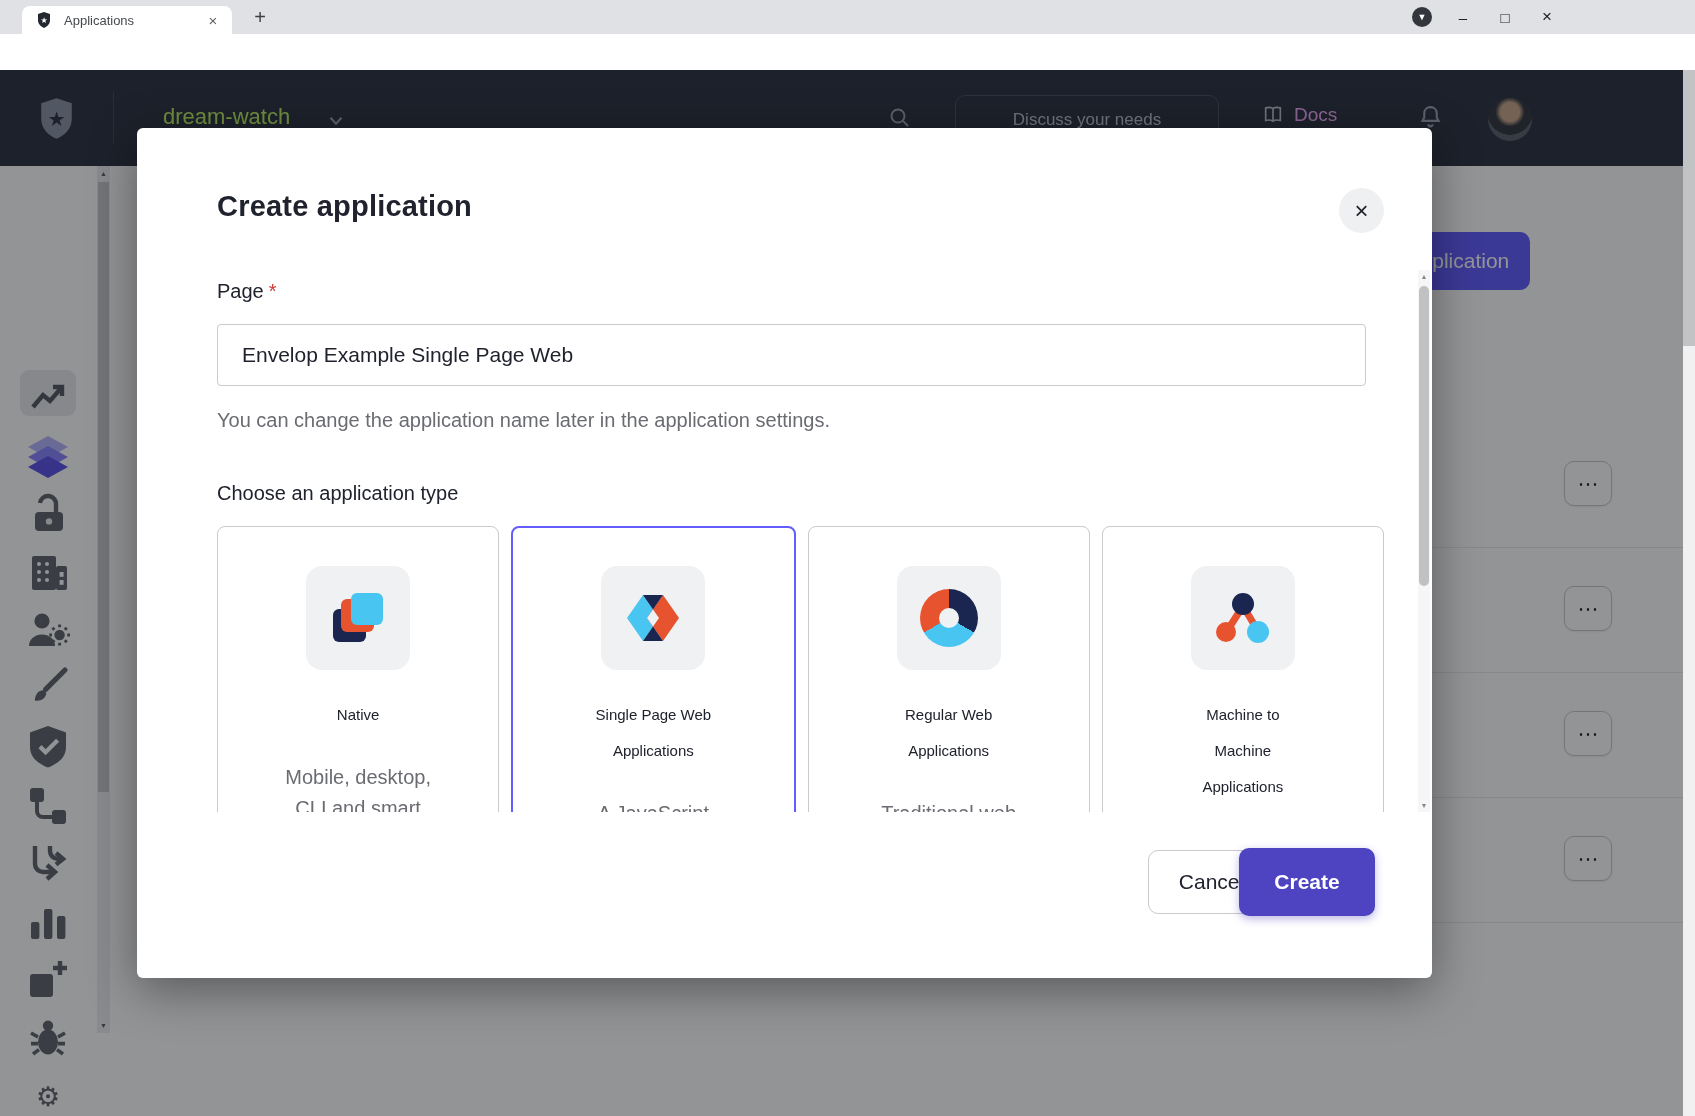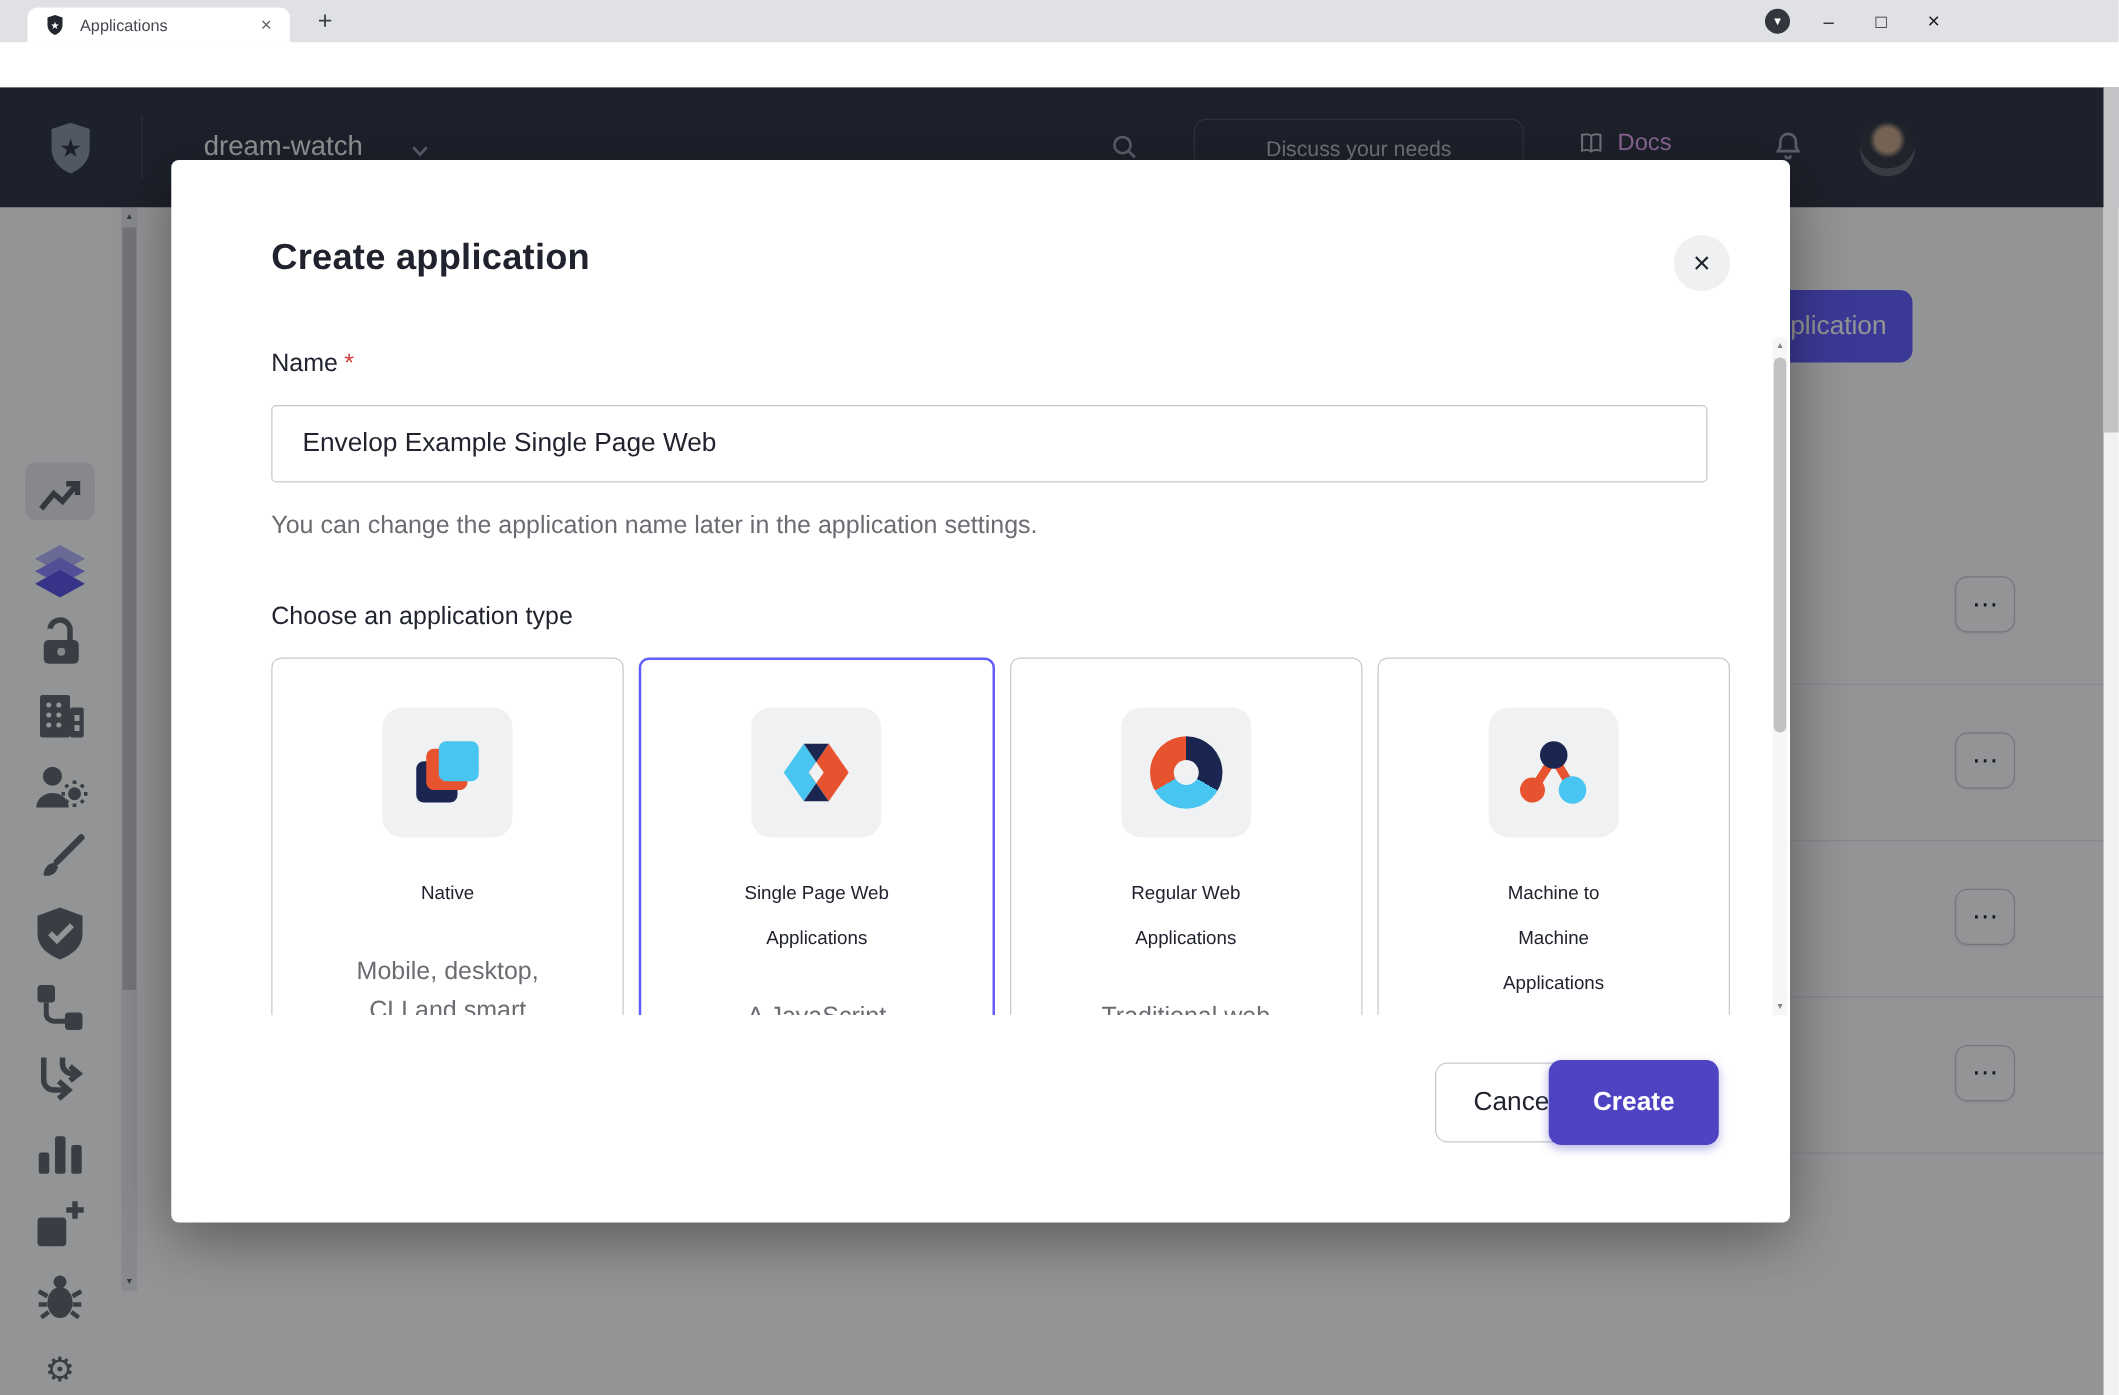--- a/index.html
+++ b/index.html
@@ -20,21 +20,21 @@
   .toolbar { position:absolute; left:0; top:34px; width:1695px; height:36px; background:#fff; }
   .navbtn { position:absolute; top:40px; width:26px; height:26px; font-size:17px; color:#5f6368; }
   .addr { position:absolute; left:108px; top:42px; width:1012px; height:26px; background:#f0f2f4; border-radius:14px; }
   .addr-url { position:absolute; left:36px; top:5px; font-size:13.5px; color:#26282c; }
   .ext { position:absolute; top:44px; width:20px; height:20px; }
   .pill-update { position:absolute; left:1458px; top:43px; width:102px; height:24px; border:1px solid #2f9e53; border-radius:13px; background:#fff; color:#137333; font-size:12.5px; display:flex; align-items:center; justify-content:center; gap:5px; }
 
   
   .appheader { position:absolute; left:0; top:70px; width:1695px; height:96px; background:#2d3340; }
   .hdivider { position:absolute; left:113px; top:92px; width:1px; height:52px; background:#424959; }
-  .tenant { position:absolute; left:163px; top:104px; font-size:22px; color:#ffffff; }
+  .tenant { position:absolute; left:163px; top:104px; font-size:22px; color:#bef264; }
   .discuss { position:absolute; left:955px; top:95px; width:264px; height:49px; border:1px solid #49505f; border-radius:10px; color:#c0c5d1; font-size:17px; }
   .docs { position:absolute; left:1262px; top:104px; color:#f0abfc; font-size:19px; display:flex; gap:10px; align-items:center; }
   .avatar { position:absolute; left:1488px; top:97px; width:44px; height:44px; border-radius:50%;
             background:radial-gradient(circle at 50% 34%, #c8a68c 0 26%, #32383f 40% 62%, #5c636e 63%); }
   .sidebar { position:absolute; left:0; top:166px; width:97px; height:950px; background:#fff; }
   .s-item { position:absolute; left:24px; width:48px; height:48px; }
   .s-tile { position:absolute; left:20px; top:204px; width:56px; height:46px; background:#e8e9eb; border-radius:9px; }
   .side-sb { position:absolute; left:97px; top:166px; width:13px; height:867px; background:#edeef0; }
   .side-sb .thumb { position:absolute; left:1px; top:16px; width:11px; height:610px; background:#c6c7ca; }
   .sb-arrow { position:absolute; left:0; width:13px; font-size:7px; color:#5b5e66; text-align:center; }
@@ -302,21 +302,21 @@
 </div>
 
 <div class="modal">
   <div class="modal-body">
     <h1 class="m-title">Create application</h1>
     <button class="m-close flexc">
         <span>×</span>
       </button>
 
     <div class="m-label">
-      <span>Name</span><span class="req">*</span>
+      <span>Page</span><span class="req">*</span>
     </div>
     <input class="m-input" type="text" value="Envelop Example Single Page Web" style="">
     <div class="m-help">You can change the application name later in the application settings.</div>
 
     <div class="m-type">Choose an application type</div>
 
     <div class="cards">
       <div class="card">
         <div class="card-tile">
           <svg width="64" height="64" viewBox="0 0 64 64">

